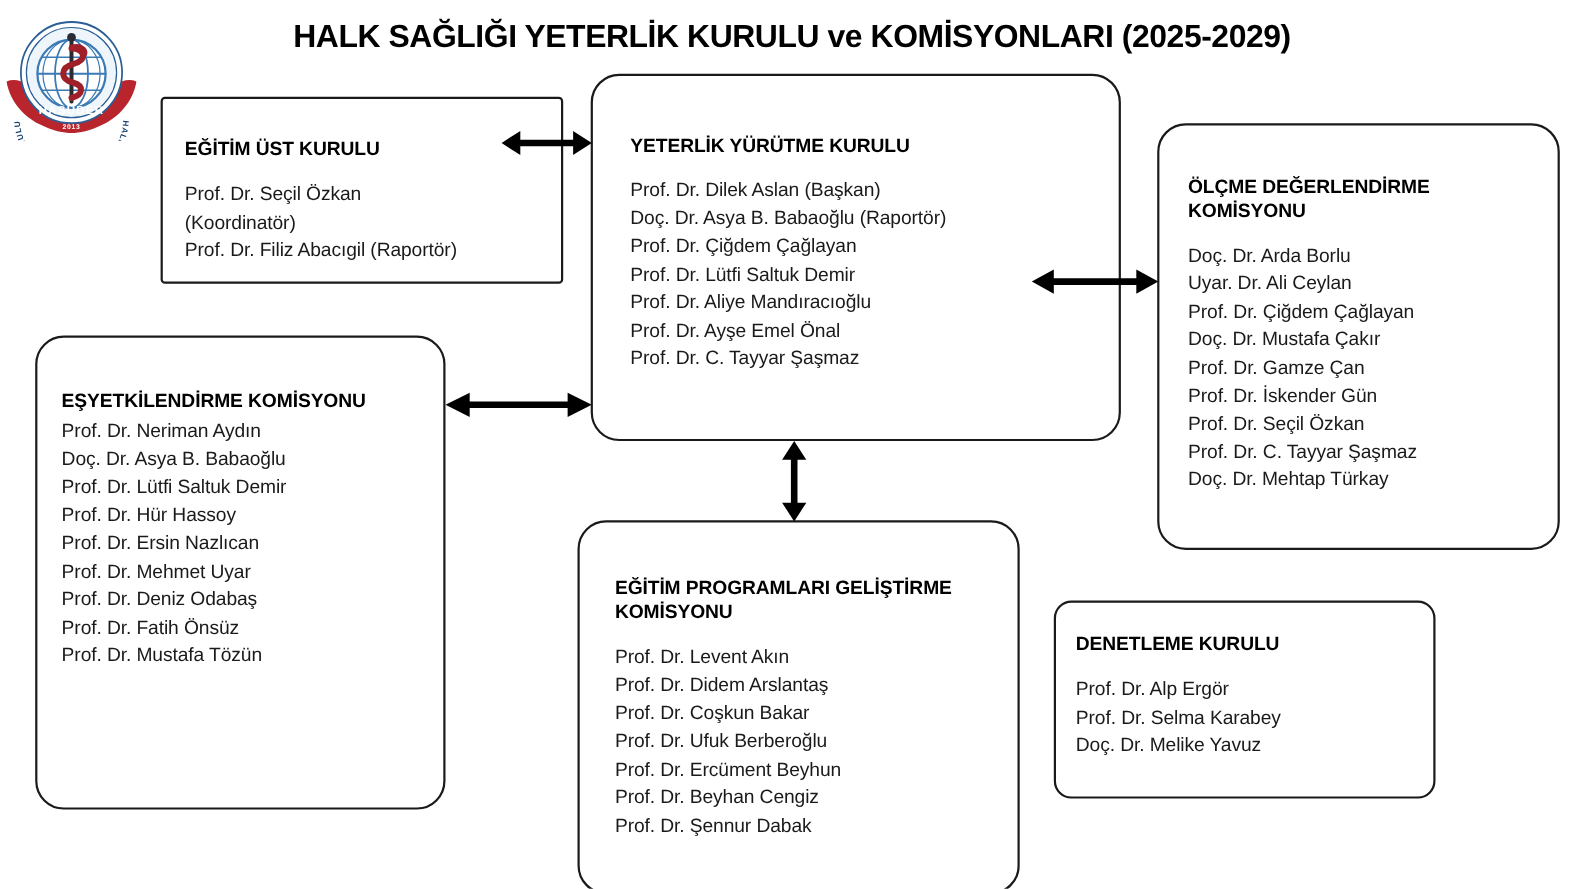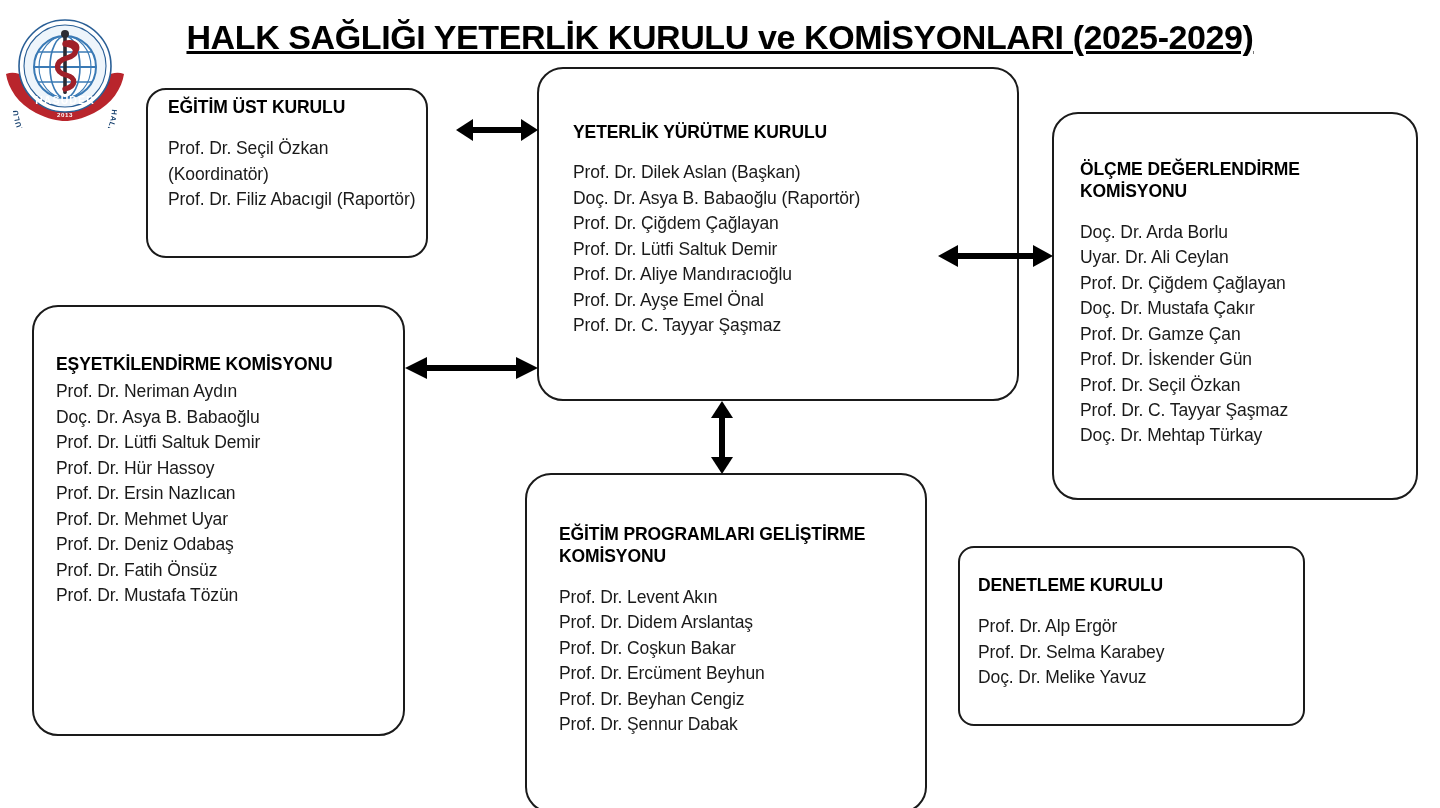--- a/index.html
+++ b/index.html
@@ -17,26 +17,25 @@
     background: #ffffff;
   }
 
   
   .page-title {
     position: absolute;
     left: 180px;
     top: 18px;
     width: 1080px;
     text-align: center;
-    font-size: 34px;
+    font-size: 29px;
     font-weight: bold;
     letter-spacing: -0.4px;
     color: #000000;
     white-space: nowrap;
-    text-decoration: underline;
   }
 
   
   .logo {
     position: absolute;
     left: 2px;
     top: 12px;
     width: 126px;
     height: 116px;
   }
@@ -61,21 +60,21 @@
   .node ul { list-style: none; margin-top: 17px; }
   .node li {
     font-size: 17.5px;
     color: #1a1a1a;
     line-height: 1.455;
     letter-spacing: -0.1px;
     white-space: nowrap;
   }
 
   
-  #node-egitim-ust     { left: 146px;  top: 88px;  width: 282px; height: 170px; border-radius: 20px; padding: 6px 18px 12px 20px; }
+  #node-egitim-ust     { left: 146px;  top: 88px;  width: 366px; height: 170px; border-radius: 4px; padding: 34px 18px 12px 20px; }
   #node-yeterlik       { left: 537px;  top: 67px;  width: 482px; height: 334px; padding: 52px 20px 14px 34px; }
   #node-olcme          { left: 1052px; top: 112px; width: 366px; height: 388px; padding: 44px 32px 14px 26px; }
   #node-esyetki        { left: 32px;   top: 305px; width: 373px; height: 431px; padding: 46px 18px 14px 12px; }
   #node-egitim-prog    { left: 525px;  top: 473px; width: 402px; height: 340px; padding: 48px 18px 14px 32px; }
   #node-denetleme      { left: 958px;  top: 546px; width: 347px; height: 180px; border-radius: 16px; padding: 26px 18px 14px 18px; }
 
   #node-egitim-ust ul  { margin-top: 18px; }
   #node-denetleme ul   { margin-top: 18px; }
   #node-esyetki ul     { margin-top: 4px; }
   #node-esyetki .title,
@@ -184,20 +183,21 @@
     </ul>
   </div>
 
   <div class="node" id="node-egitim-prog">
     <div class="title">EĞİTİM PROGRAMLARI GELİŞTİRME
 KOMİSYONU</div>
     <ul>
       <li>Prof. Dr. Levent Akın</li>
       <li>Prof. Dr. Didem Arslantaş</li>
       <li>Prof. Dr. Coşkun Bakar</li>
+      <li>Prof. Dr. Ufuk Berberoğlu</li>
       <li>Prof. Dr. Ercüment Beyhun</li>
       <li>Prof. Dr. Beyhan Cengiz</li>
       <li>Prof. Dr. Şennur Dabak</li>
     </ul>
   </div>
 
   <div class="node" id="node-denetleme">
     <div class="title">DENETLEME KURULU</div>
     <ul>
       <li>Prof. Dr. Alp Ergör</li>

